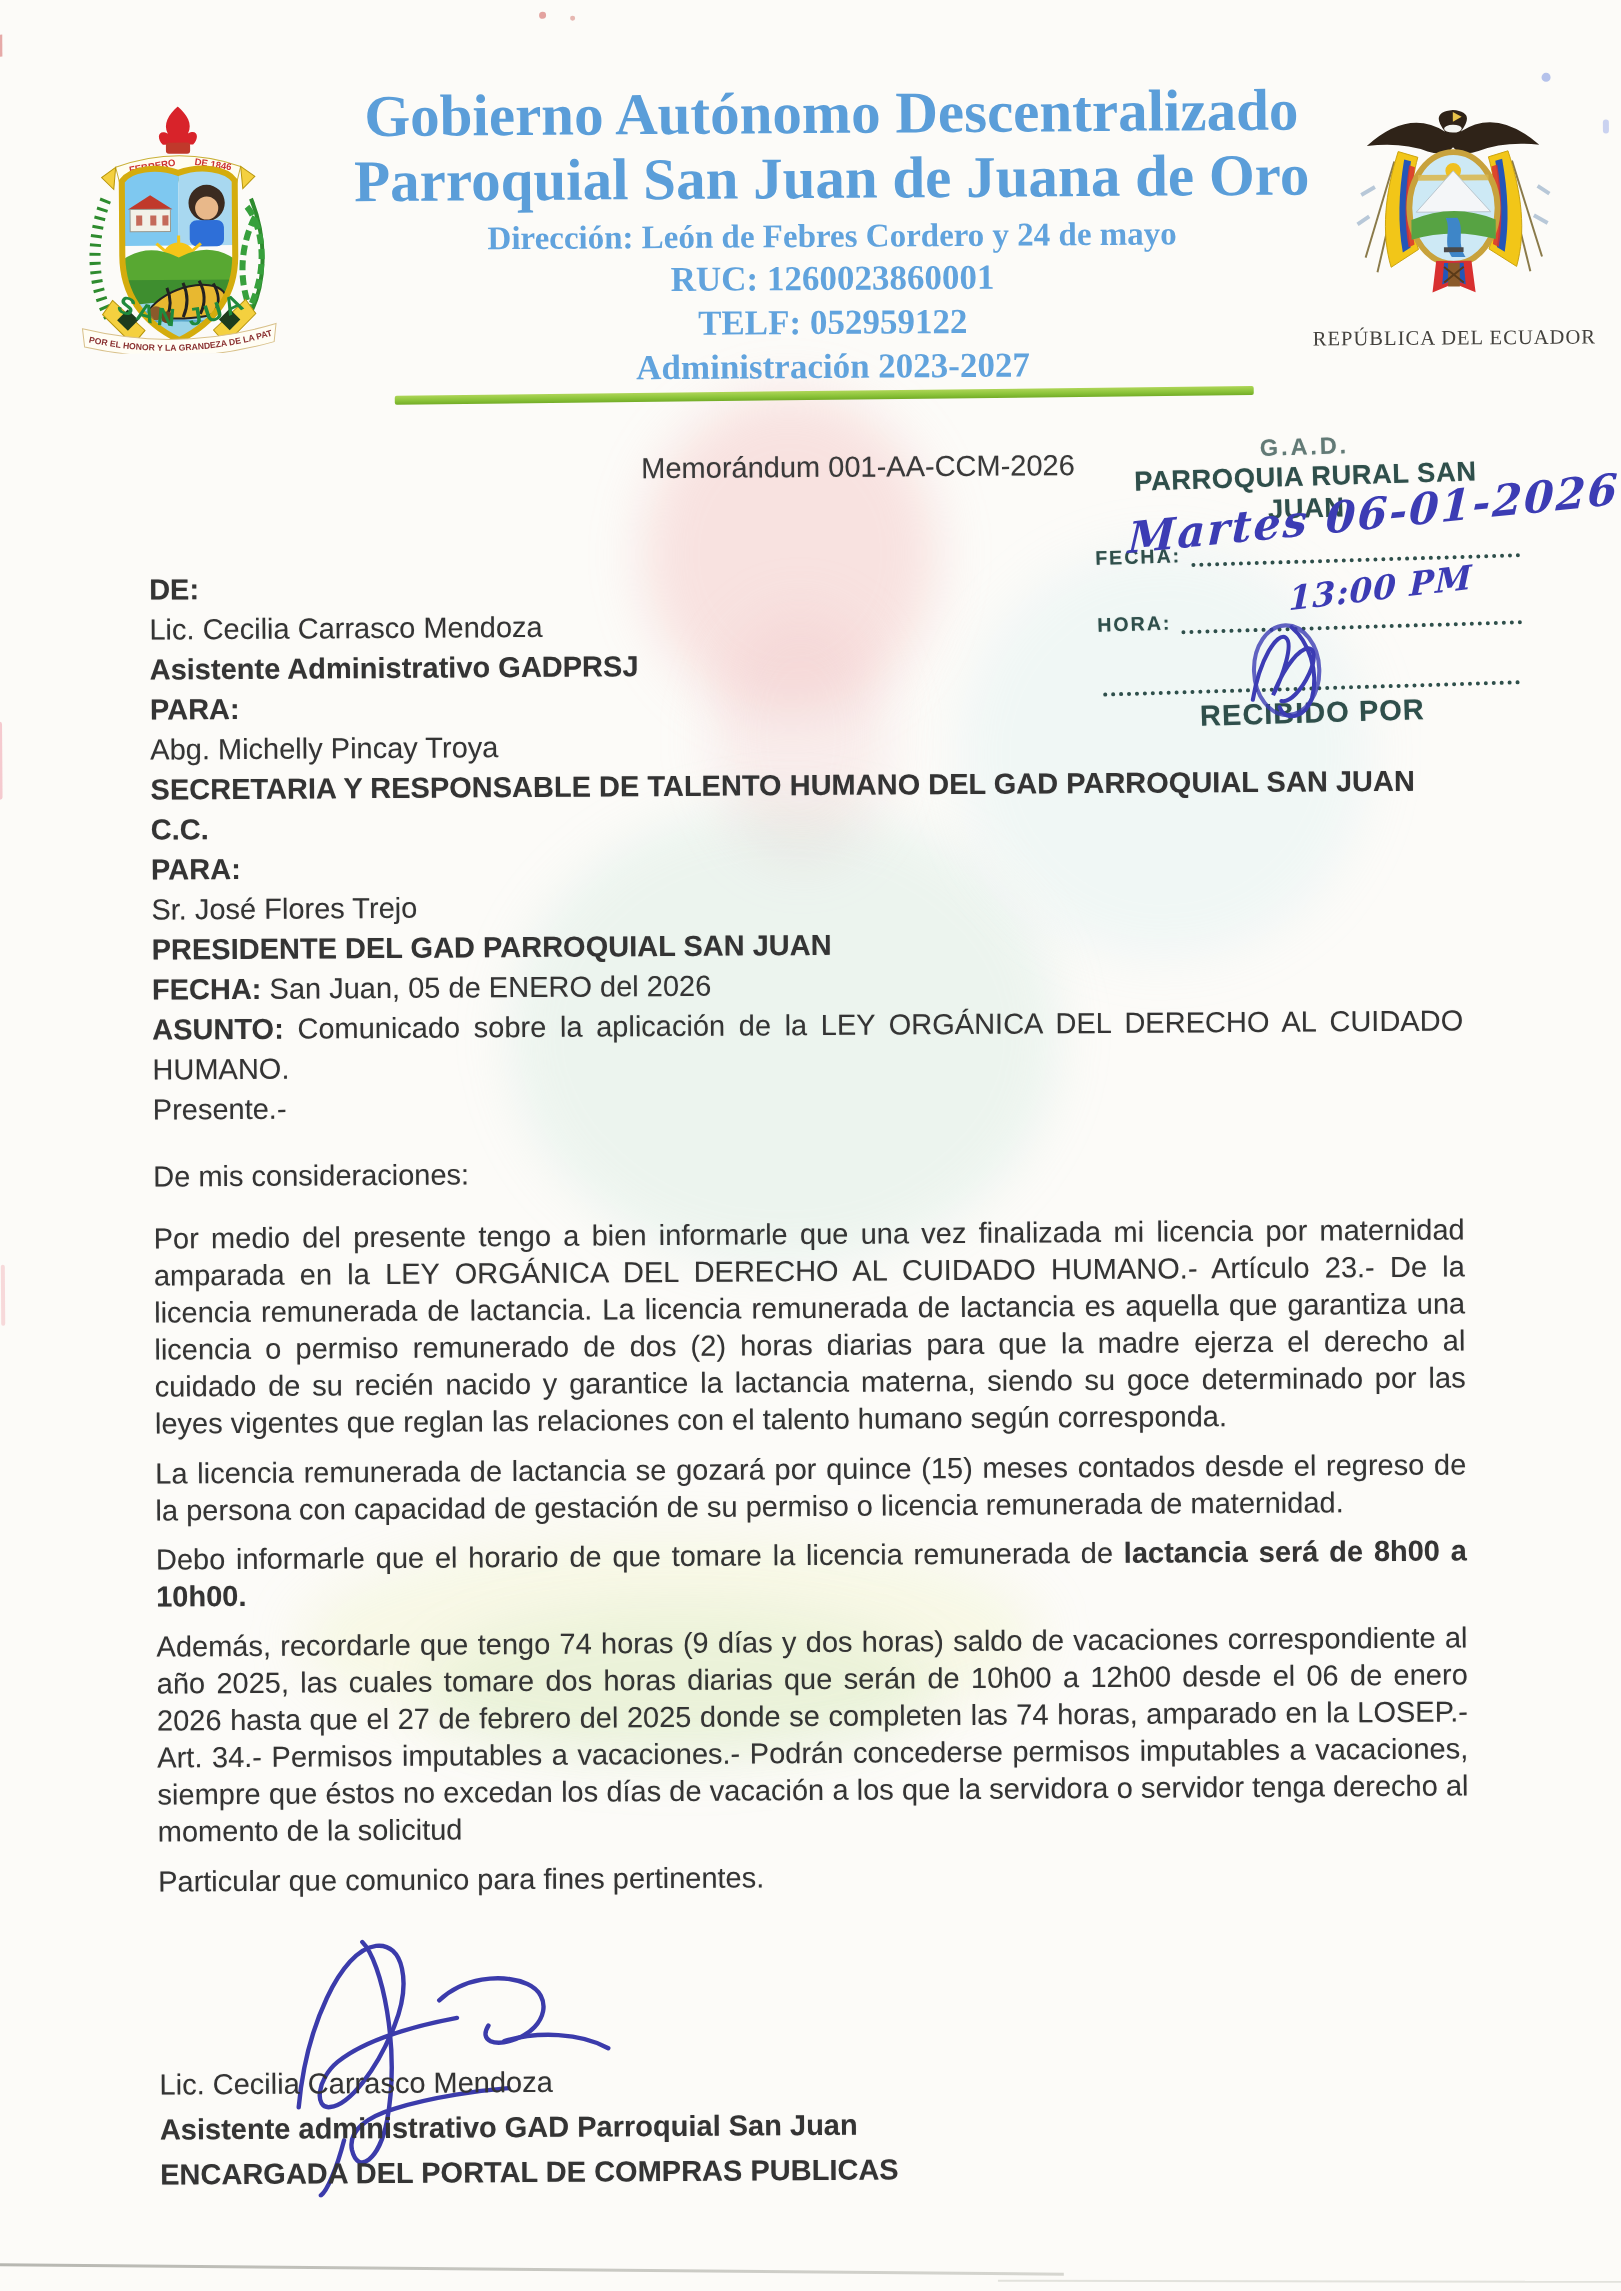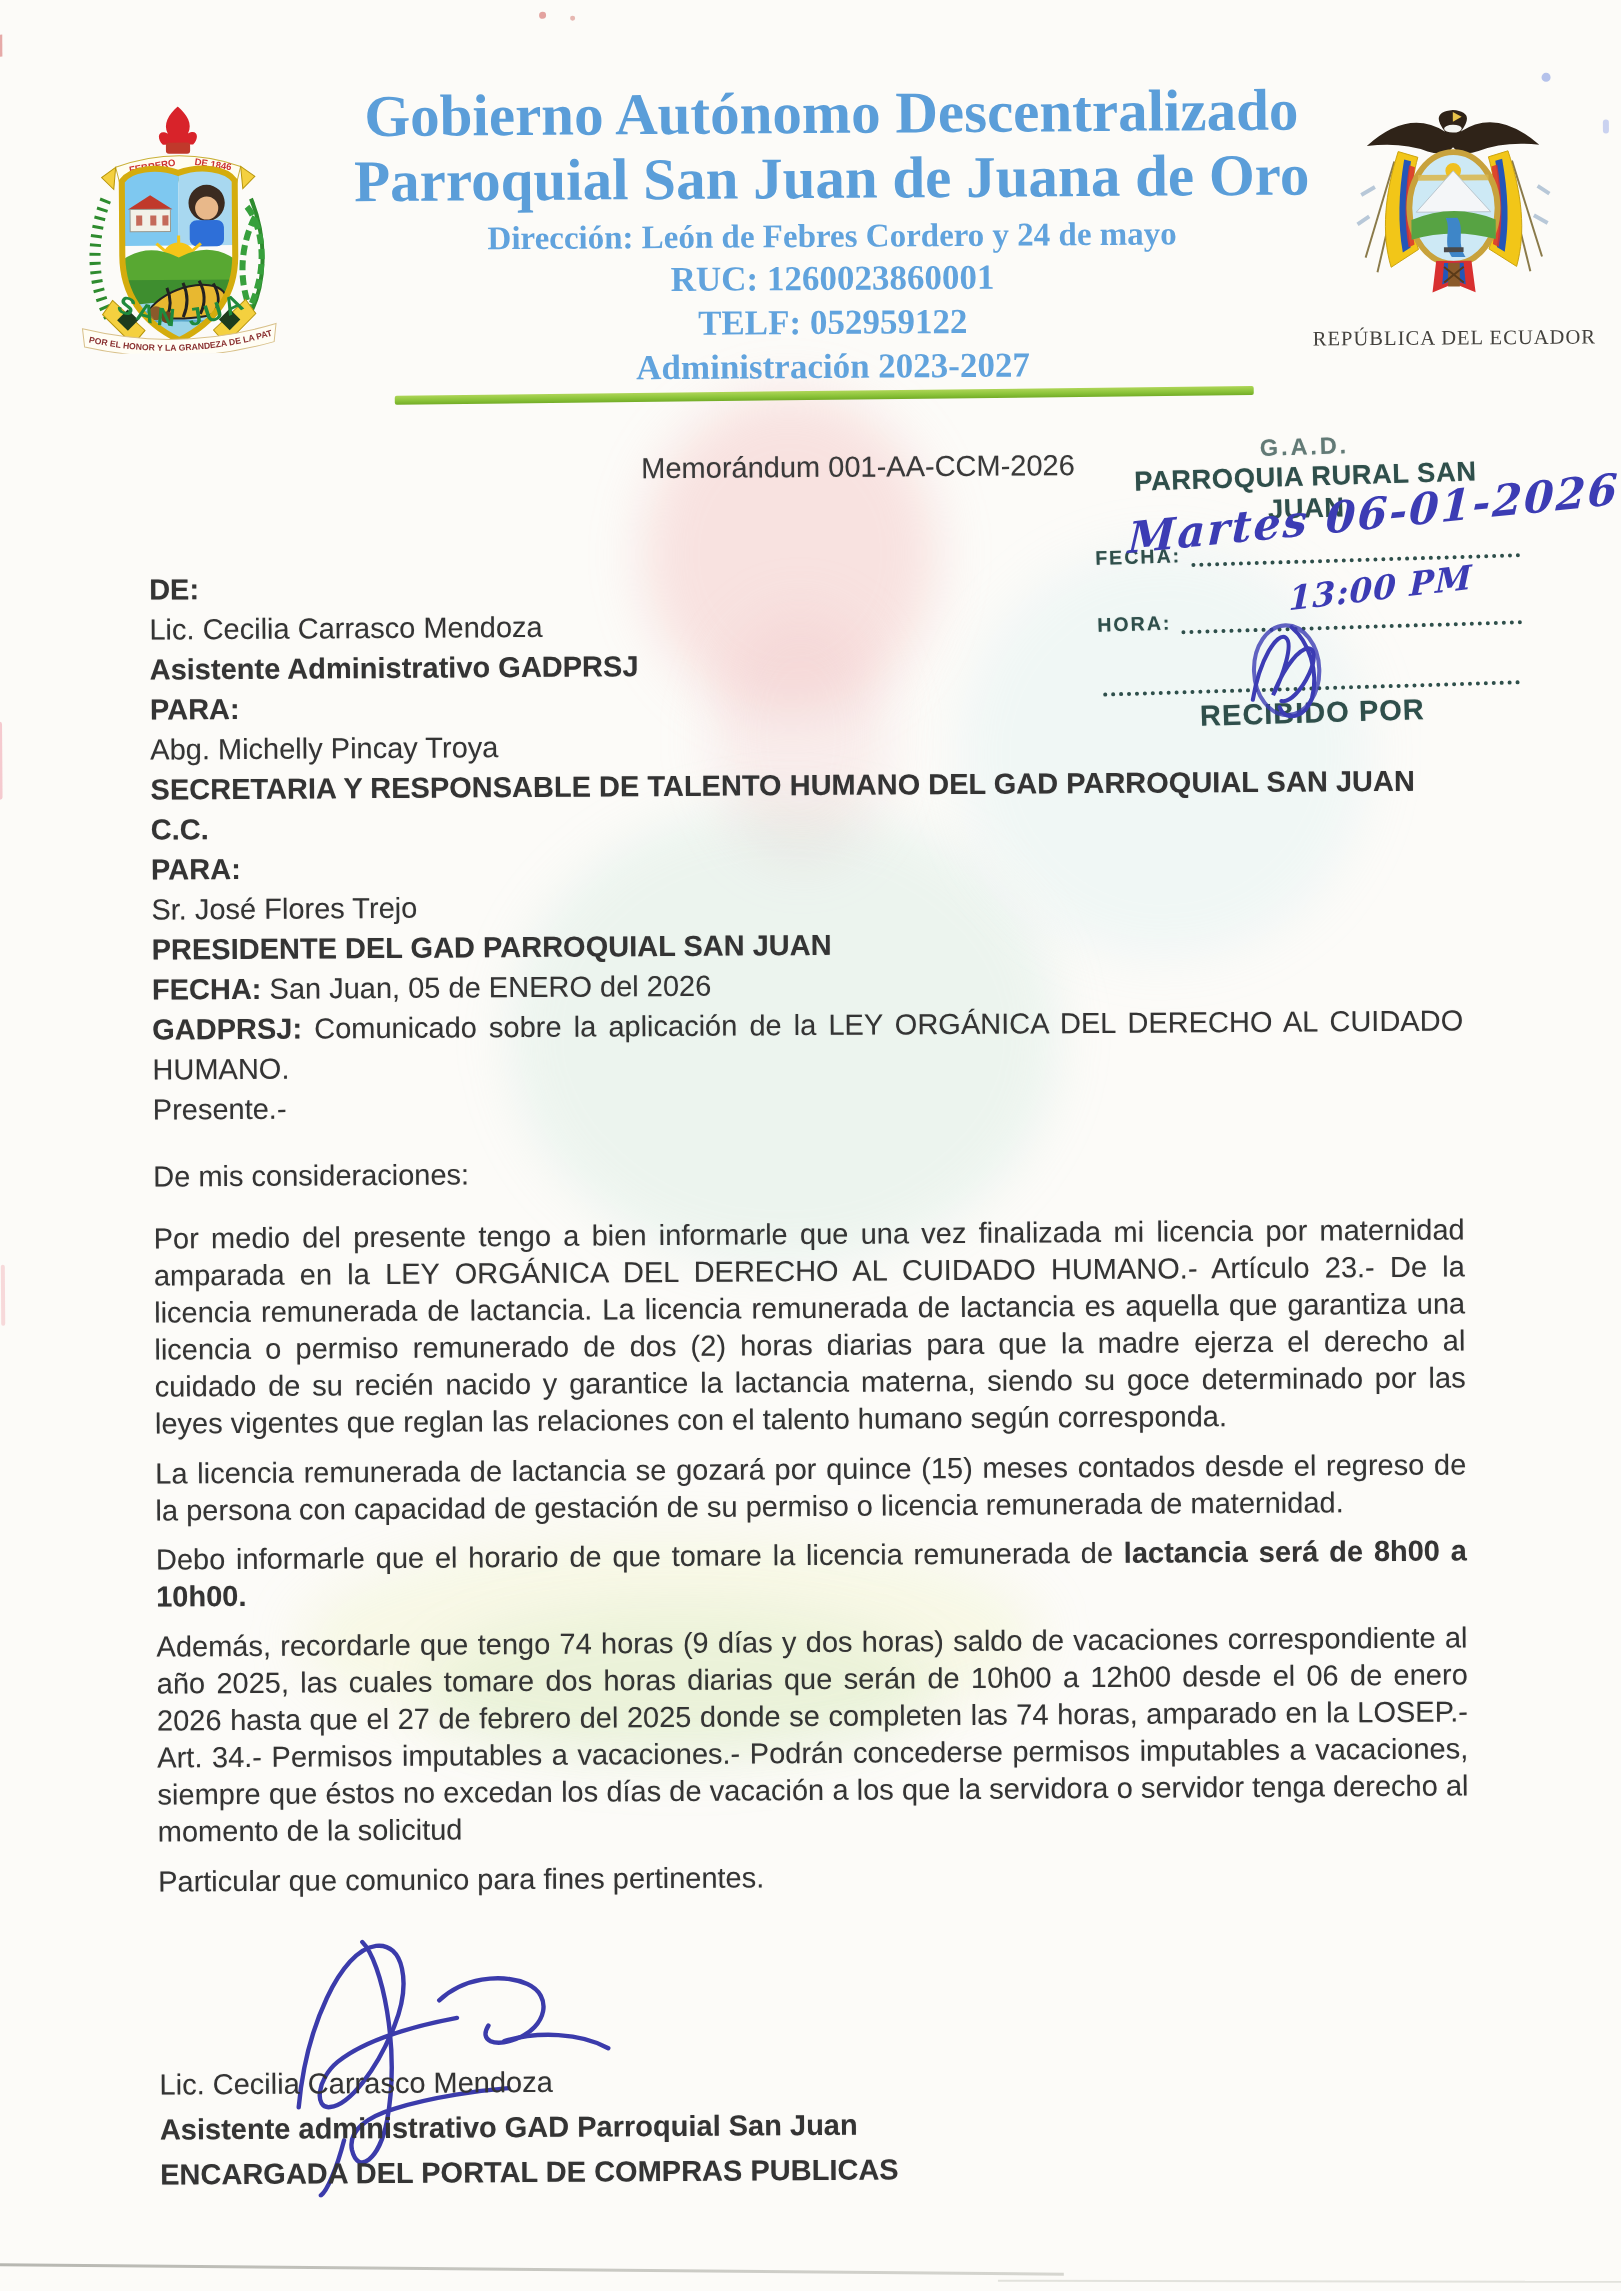--- a/index.html
+++ b/index.html
@@ -232,21 +232,21 @@
       <div class="hline">Lic. Cecilia Carrasco Mendoza</div>
       <div class="hline b">Asistente Administrativo GADPRSJ</div>
       <div class="hline b">PARA:</div>
       <div class="hline">Abg. Michelly Pincay Troya</div>
       <div class="hline b">SECRETARIA Y RESPONSABLE DE TALENTO HUMANO DEL GAD PARROQUIAL SAN JUAN</div>
       <div class="hline b">C.C.</div>
       <div class="hline b">PARA:</div>
       <div class="hline">Sr. José Flores Trejo</div>
       <div class="hline b">PRESIDENTE DEL GAD PARROQUIAL SAN JUAN</div>
       <div class="hline"><span class="b">FECHA:</span><span> San Juan, 05 de ENERO del 2026</span></div>
-      <div class="para" style="margin-bottom:0;line-height:40px"><span class="b">GADPRSJ:</span><span> Comunicado sobre la aplicación de la LEY ORGÁNICA DEL DERECHO AL CUIDADO HUMANO.</span></div>
+      <div class="para" style="margin-bottom:0;line-height:40px"><span class="b">ASUNTO:</span><span> Comunicado sobre la aplicación de la LEY ORGÁNICA DEL DERECHO AL CUIDADO HUMANO.</span></div>
       <div class="hline">Presente.-</div>
       <div class="sp28"></div>
       <div class="hline">De mis consideraciones:</div>
       <div class="sp24"></div>
       <p class="para">Por medio del presente tengo a bien informarle que una vez finalizada mi licencia por maternidad amparada en la LEY ORGÁNICA DEL DERECHO AL CUIDADO HUMANO.- Artículo 23.- De la licencia remunerada de lactancia. La licencia remunerada de lactancia es aquella que garantiza una licencia o permiso remunerado de dos (2) horas diarias para que la madre ejerza el derecho al cuidado de su recién nacido y garantice la lactancia materna, siendo su goce determinado por las leyes vigentes que reglan las relaciones con el talento humano según corresponda.</p>
       <p class="para">La licencia remunerada de lactancia se gozará por quince (15) meses contados desde el regreso de la persona con capacidad de gestación de su permiso o licencia remunerada de maternidad.</p>
       <p class="para"><span>Debo informarle que el horario de que tomare la licencia remunerada de </span><span class="b">lactancia será de 8h00 a 10h00.</span></p>
       <p class="para">Además, recordarle que tengo 74 horas (9 días y dos horas) saldo de vacaciones correspondiente al año 2025, las cuales tomare dos horas diarias que serán de 10h00 a 12h00 desde el 06 de enero 2026 hasta que el 27 de febrero del 2025 donde se completen las 74 horas, amparado en la LOSEP.- Art. 34.- Permisos imputables a vacaciones.- Podrán concederse permisos imputables a vacaciones, siempre que éstos no excedan los días de vacación a los que la servidora o servidor tenga derecho al momento de la solicitud</p>
       <div class="closing">Particular que comunico para fines pertinentes.</div>
     </div>

